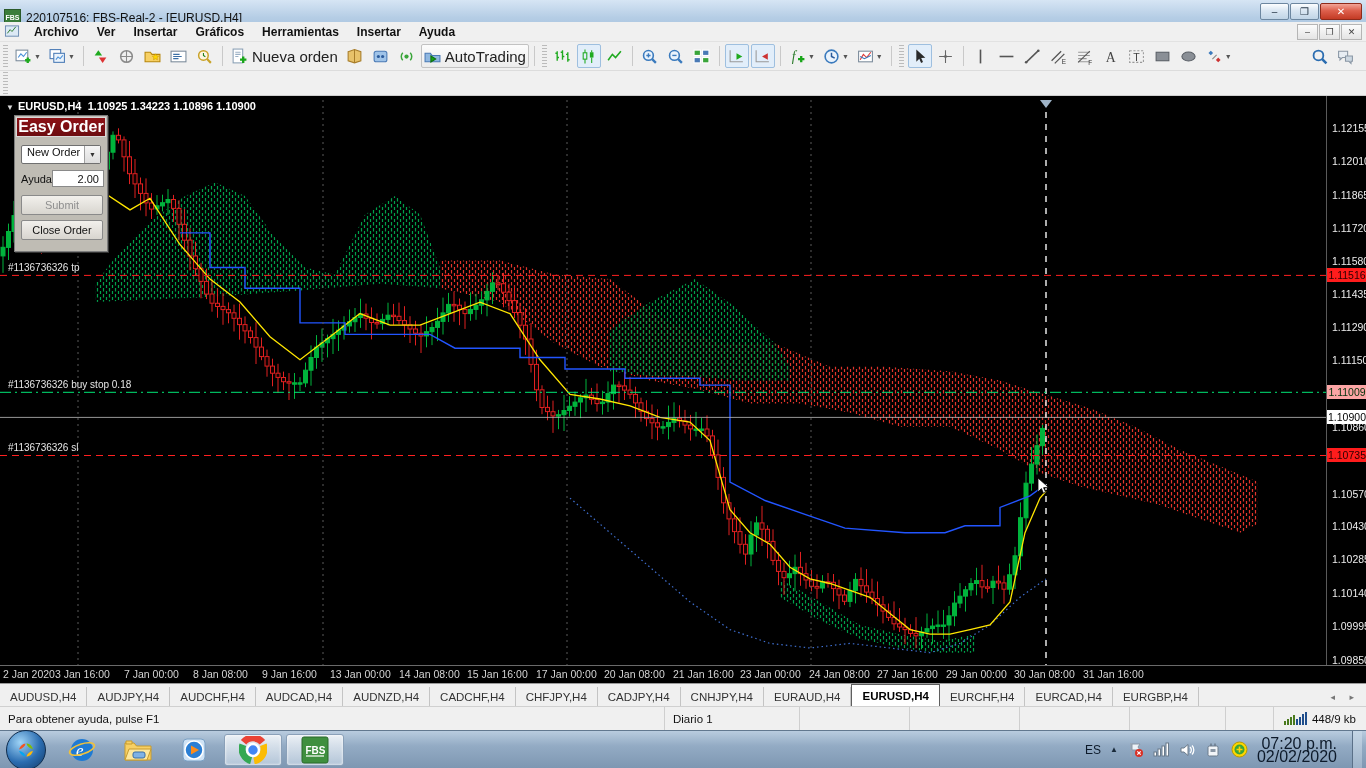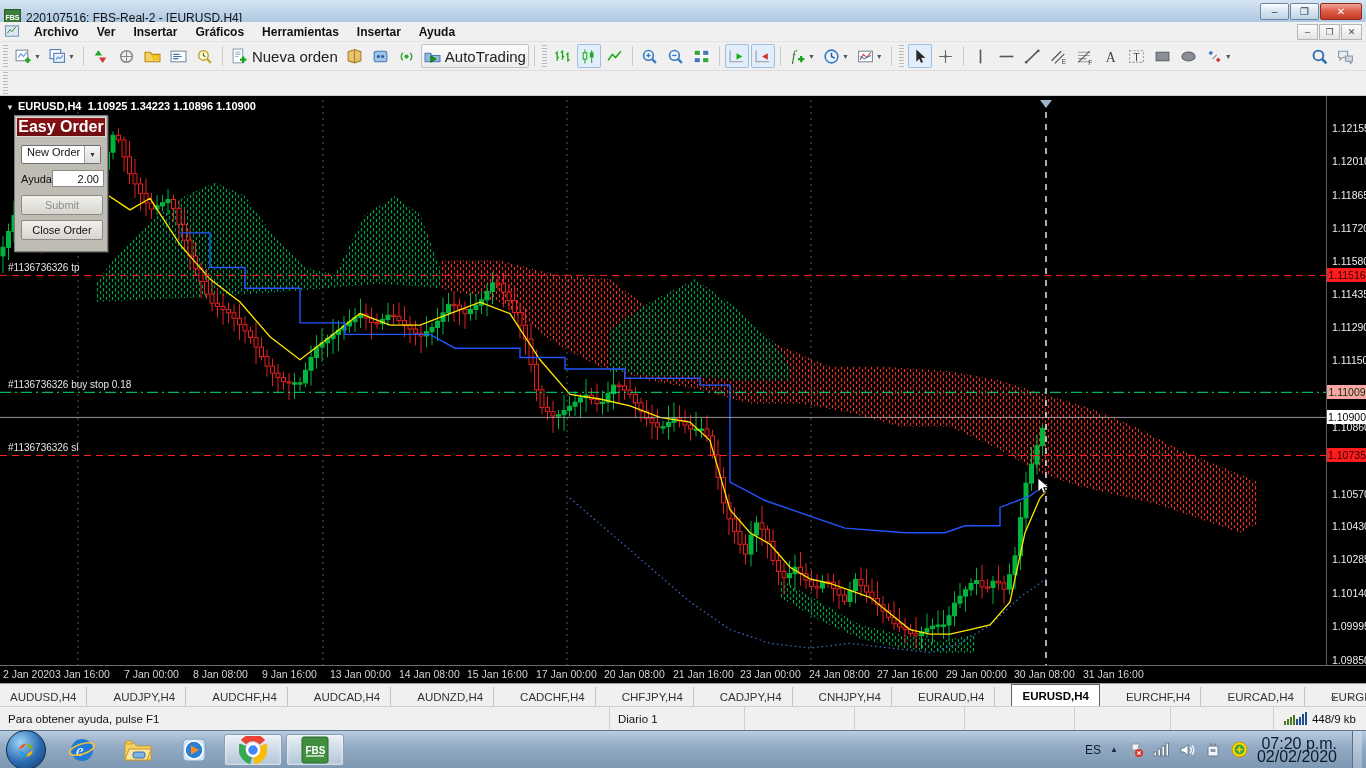--- a/index.html
+++ b/index.html
@@ -72,21 +72,21 @@
   .eo-risklabel{font-size:11px;color:#111;flex:1;}
   .eo-riskinput{width:52px;height:17px;background:#fff;border:1px solid #8a8a8a;font-size:11px;color:#111;
     text-align:right;padding-right:4px;box-sizing:border-box;font-family:"Liberation Sans",sans-serif;}
   .eo-btn{display:block;margin:0 6px 5px 6px;width:82px;height:20px;border:1px solid #8a8a8a;border-radius:2px;
     background:linear-gradient(#f2f0ec,#d8d5cf);font-size:11px;color:#111;box-sizing:border-box;
     display:flex;align-items:center;justify-content:center;}
   .eo-btn.disabled{color:#8f8f8f;}
 
   
   .symtabs{position:absolute;left:0;top:683px;width:1366px;height:23px;background:#f0f0f0;
-    border-top:1px solid #9a9a9a;display:flex;align-items:flex-end;box-sizing:border-box;gap:16px;}
+    border-top:1px solid #9a9a9a;display:flex;align-items:flex-end;box-sizing:border-box;}
   .symtab{height:19px;padding:0 10px;font-size:11.5px;color:#333;display:flex;align-items:center;
     border-right:1px solid #c4c4c4;box-sizing:border-box;}
   .symtab.active{background:#fff;font-weight:bold;color:#000;border:1px solid #5f5f5f;border-bottom:none;height:22px;}
   .symtab-arrows{position:absolute;right:6px;bottom:4px;font-size:9px;color:#777;letter-spacing:6px;}
 
   
   .statusbar{position:absolute;left:0;top:706px;width:1366px;height:24px;background:#f0f0f0;
     border-top:1px solid #d0d0d0;display:flex;align-items:stretch;font-size:11.5px;color:#111;box-sizing:border-box;}
   .sb-cell{border-right:1px solid #cfcfcf;display:flex;align-items:center;padding:0 8px;box-sizing:border-box;}
   .sb-traffic{margin-left:auto;border-left:1px solid #cfcfcf;border-right:none;display:flex;align-items:center;gap:5px;padding:0 10px;}
@@ -894,21 +894,21 @@
       <div class="symtab">CNHJPY,H4</div>
       <div class="symtab">EURAUD,H4</div>
       <div class="symtab active">EURUSD,H4</div>
       <div class="symtab">EURCHF,H4</div>
       <div class="symtab">EURCAD,H4</div>
       <div class="symtab">EURGBP,H4</div>
       <div class="symtab-arrows">◂ ▸</div>
   </div>
 
   <div class="statusbar">
-    <div class="sb-cell" style="width:610px;">Para obtener ayuda, pulse F1</div>
+    <div class="sb-cell" style="width:665px;">Para obtener ayuda, pulse F1</div>
     <div class="sb-cell" style="width:135px;">Diario 1</div>
     <div class="sb-cell" style="width:110px;"></div>
     <div class="sb-cell" style="width:110px;"></div>
     <div class="sb-cell" style="width:110px;"></div>
     <div class="sb-cell" style="width:96px;"></div>
     <div class="sb-traffic">
       <span class="bars">
           <i style="height:4px"></i>
           <i style="height:6px"></i>
           <i style="height:8px"></i>

